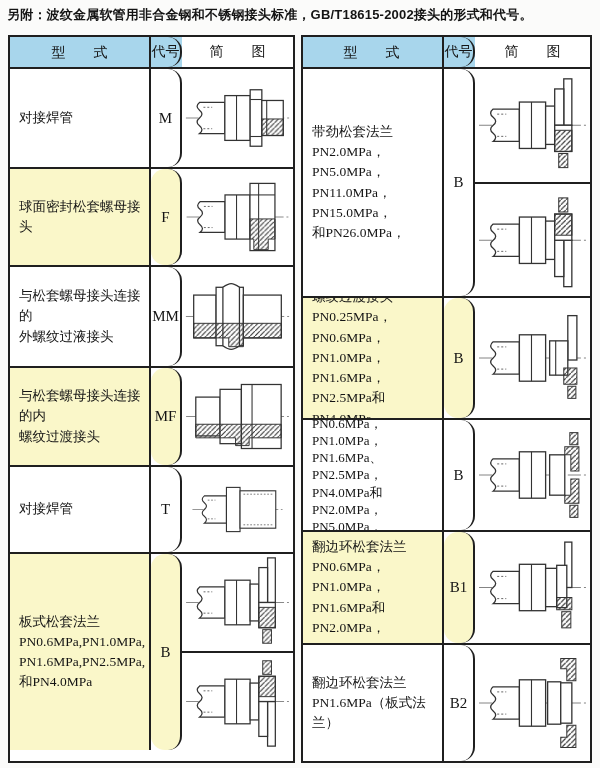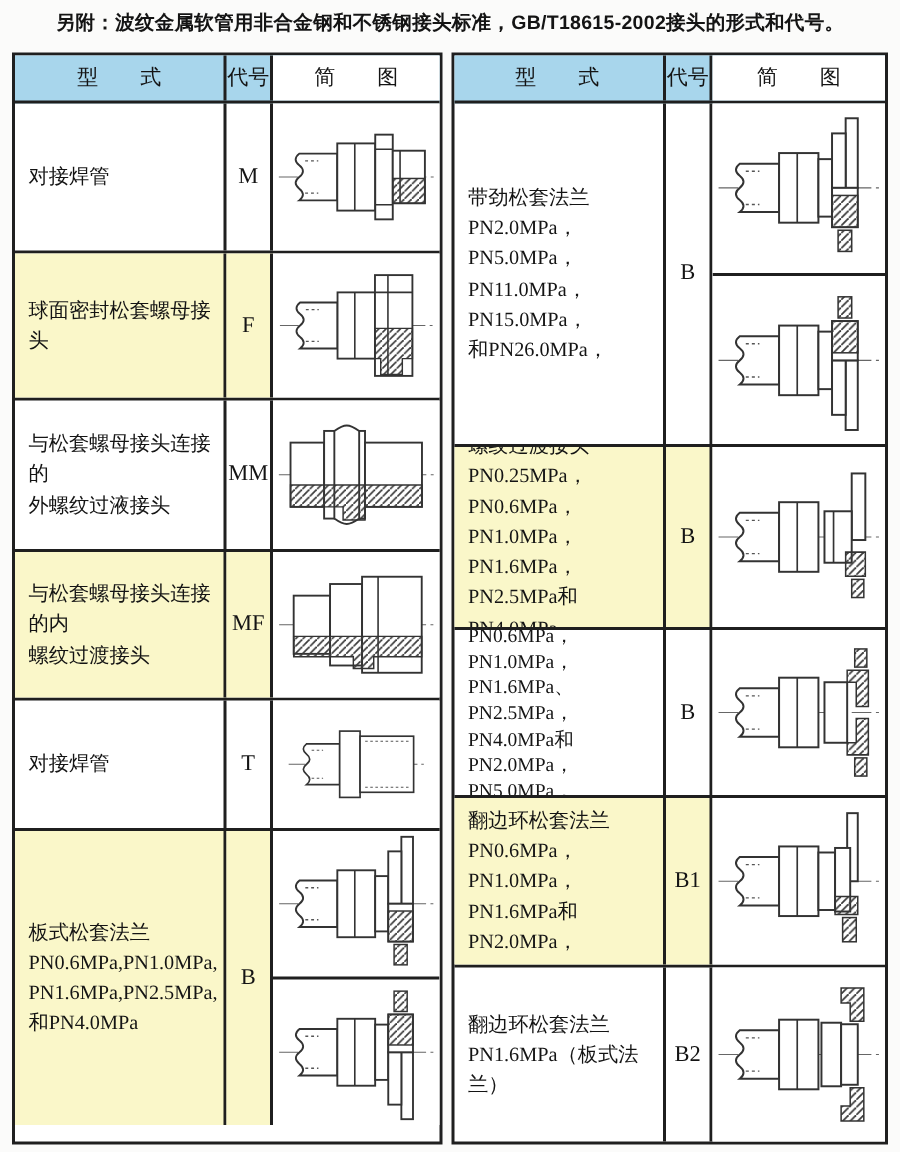--- a/index.html
+++ b/index.html
@@ -7,40 +7,41 @@
   }
   html,body{margin:0;padding:0;}
   body{
     width:600px;height:768px;position:relative;background:var(--pg);
     font-family:"Liberation Serif","DejaVu Serif",serif;color:var(--tx);
     overflow:hidden;
   }
   .title{
     position:absolute;left:7px;top:6px;width:586px;
     font-family:"Liberation Sans","DejaVu Sans",sans-serif;
-    font-weight:bold;font-size:13px;letter-spacing:.2px;text-align:center;
+    font-weight:bold;font-size:13px;letter-spacing:.2px;
   }
   .tbl{
     position:absolute;top:35px;height:728px;box-sizing:border-box;
     border:2px solid var(--bd);background:#fff;display:flex;flex-direction:column;
   }
   #tblL{left:8px;width:287px;}
   #tblR{left:301px;width:291px;}
   .row{display:flex;box-sizing:border-box;border-bottom:2px solid var(--bd);flex:0 0 auto;}
   .row:last-child{border-bottom:none;}
   .cell{box-sizing:border-box;border-right:2px solid var(--bd);overflow:hidden;}
   .cell:last-child{border-right:none;}
   .c-type{
     width:141px;display:flex;align-items:center;
     padding:3px 3px 3px 9px;white-space:pre-line;
     font-size:13.5px;line-height:1.5;
   }
   .c-code{
     width:31px;display:flex;align-items:center;justify-content:center;
     font-size:15px;
+    border-radius:14px;
   }
   .c-diag{flex:1;display:flex;flex-direction:column;background:#fff;}
   .hdr{height:32px;background:var(--hd);}
   .hdr .cell{display:flex;align-items:center;justify-content:center;
     font-size:14px;padding:5px;white-space:pre;}
   .hl .c-type,.hl .c-code{background:var(--hl);}
   .tight .c-type{line-height:1.32;font-size:13px;}
   .sub{flex:1 1 0;display:flex;min-height:0;}
   .sub + .sub{border-top:2px solid var(--bd);}
   svg.diag{width:100%;height:100%;display:block;}

